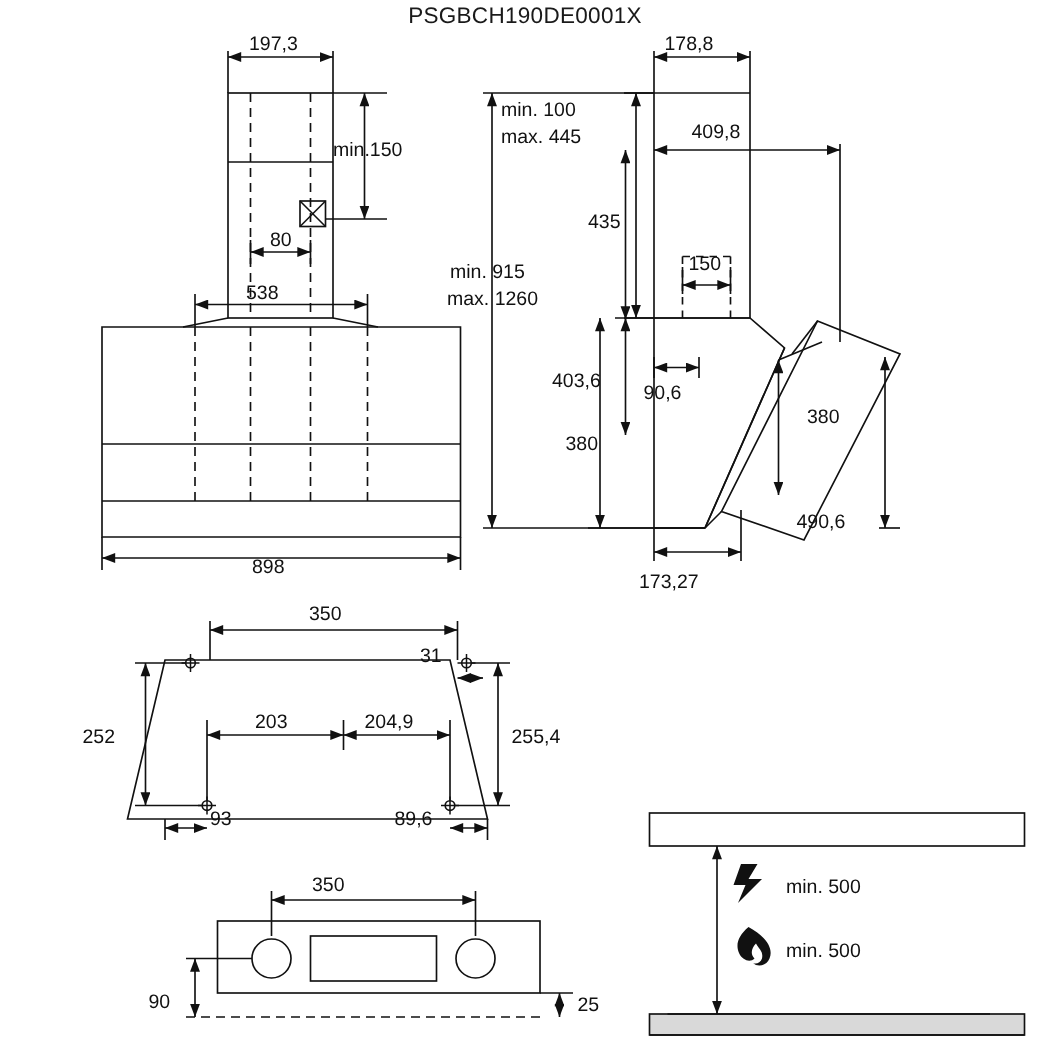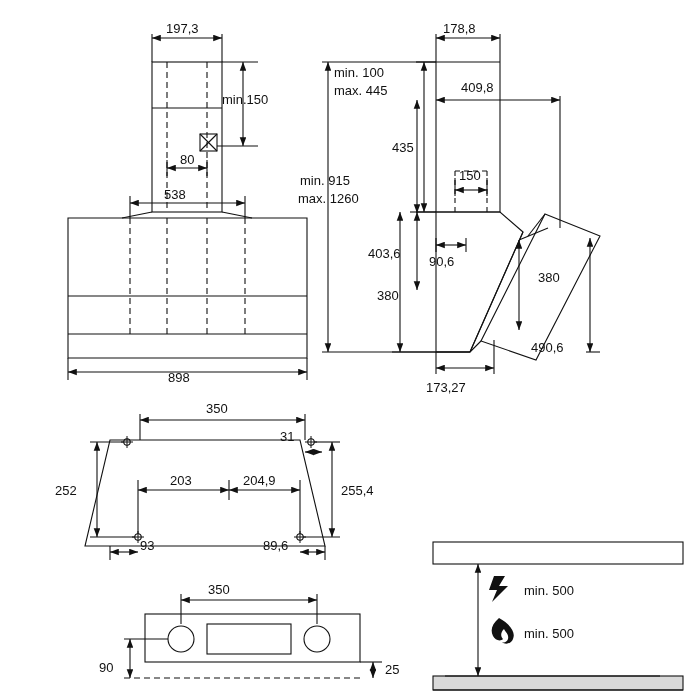--- a/index.html
+++ b/index.html
@@ -7,20 +7,21 @@
   #sheet{position:absolute;left:0;top:0;width:700px;height:700px;}
   .title{position:absolute;left:0;top:2px;width:700px;text-align:center;font-size:15px;letter-spacing:.2px;}
   svg{position:absolute;left:0;top:0;width:700px;height:700px;}
   text{font-family:"Liberation Sans",sans-serif;font-size:13px;fill:#111;}
 </style>
 </head>
 <body>
 
 <div id="sheet">
 
+  <div class="title">PSGBCH190DE0001X</div>
 
   <svg viewBox="0 0 700 700">
     <defs>
       <marker id="ar" markerWidth="9" markerHeight="9" refX="8" refY="3" orient="auto" markerUnits="strokeWidth">
         <path d="M0,0 L8,3 L0,6 z" fill="#111"></path>
       </marker>
       <marker id="arS" markerWidth="9" markerHeight="9" refX="0" refY="3" orient="auto" markerUnits="strokeWidth">
         <path d="M8,0 L0,3 L8,6 z" fill="#111"></path>
       </marker>
     </defs>

